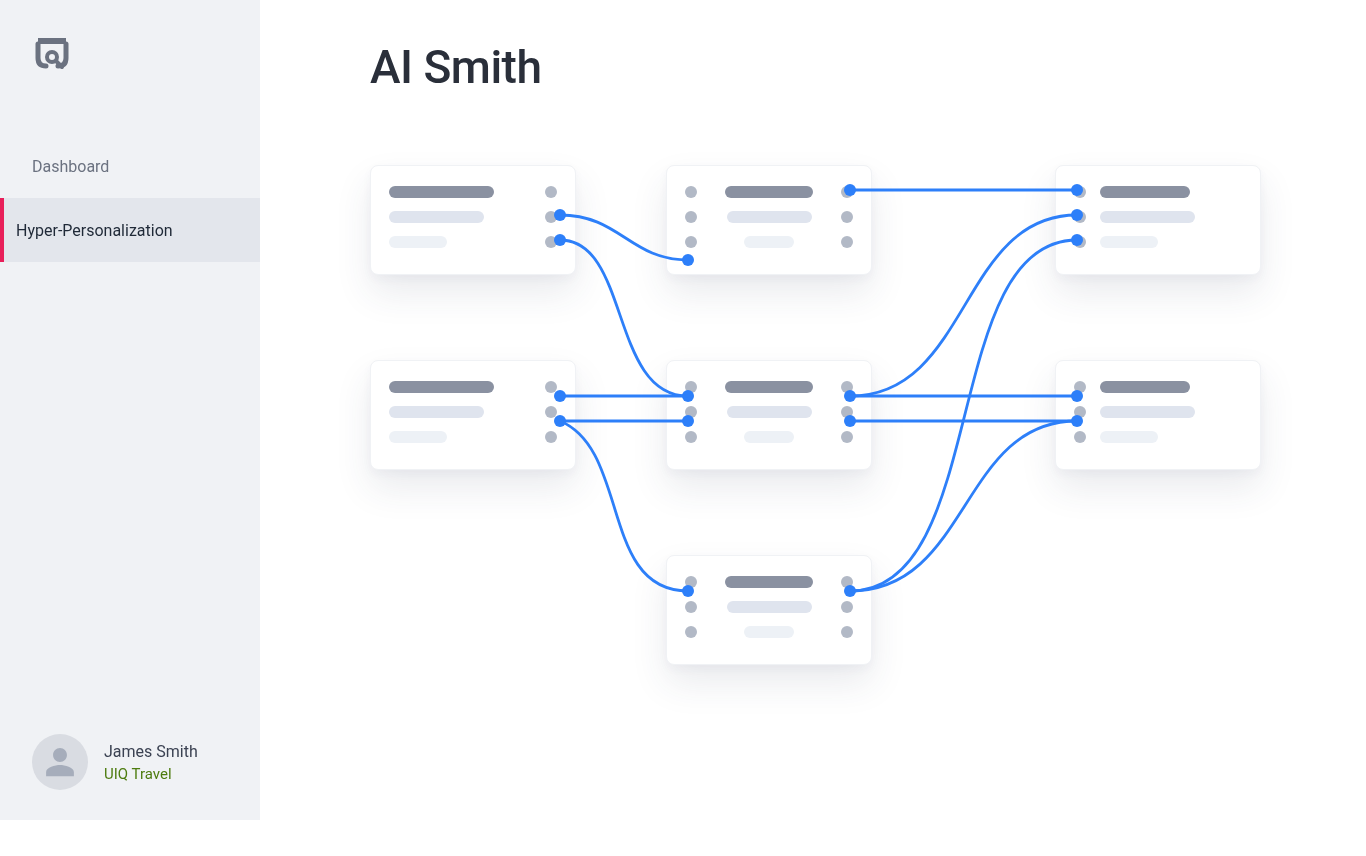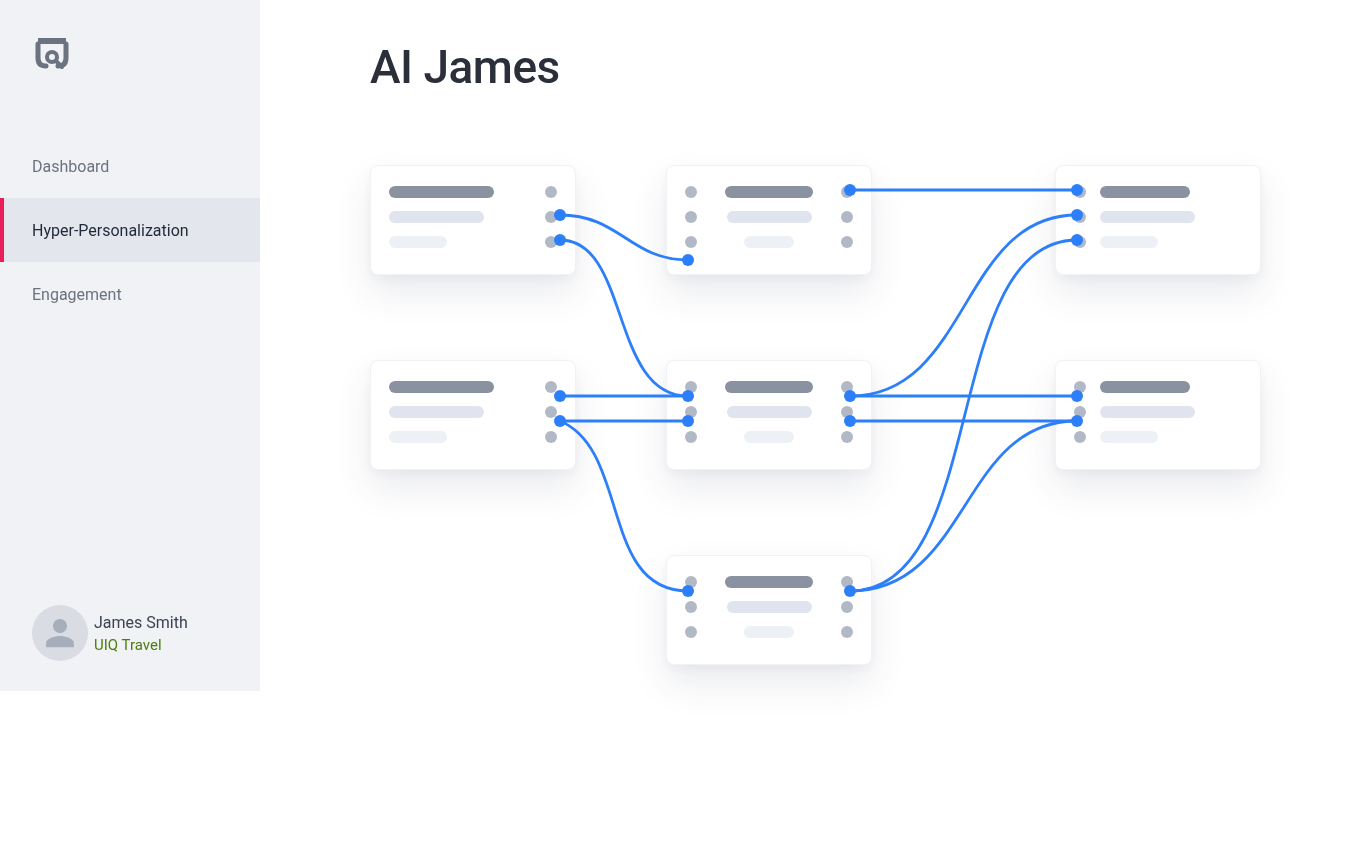--- a/index.html
+++ b/index.html
@@ -10,21 +10,21 @@
     body {
       font-family: -apple-system, BlinkMacSystemFont, "Segoe UI", Roboto, Helvetica, Arial, sans-serif;
       width: 1366px;
       height: 856px;
       background: #ffffff;
       overflow: hidden;
       display: flex;
     }
     .sidebar {
       width: 260px;
-      height: 691px;
+      height: 820px;
       background: #f0f2f5;
       display: flex;
       flex-direction: column;
       position: relative;
     }
     .logo {
       padding: 34px 0 0 34px;
     }
     .logo svg {
       width: 36px;
@@ -41,37 +41,38 @@
       align-items: center;
       padding-left: 32px;
       font-size: 16px;
       color: #6b7280;
       cursor: pointer;
       position: relative;
     }
     .nav-item.active {
       background: #e3e6ec;
       color: #1f2937;
+      padding-left: 16px;
     }
     .nav-item.active::before {
       content: "";
       position: absolute;
       left: 0;
       top: 0;
       bottom: 0;
       width: 4px;
       background: #e81f5a;
     }
     .user-block {
       position: absolute;
       bottom: 30px;
       left: 32px;
       display: flex;
       align-items: center;
-      gap: 6px;
+      gap: 16px;
     }
     .avatar {
       width: 56px;
       height: 56px;
       border-radius: 50%;
       background: #d9dce2;
       display: flex;
       align-items: center;
       justify-content: center;
     }
@@ -170,39 +171,36 @@
       <line x1="22" y1="27" x2="28" y2="33" stroke="#6b7280" stroke-width="4" stroke-linecap="round"></line>
     </svg>
   </div>
   <nav class="nav">
     <div class="nav-item">
       <span>Dashboard</span>
     </div>
     <div class="nav-item active">
       <span>Hyper-Personalization</span>
     </div>
-    <div class="nav-item">
-      <span>Engagement</span>
-    </div>
   </nav>
   <div class="user-block">
     <div class="avatar">
       <svg viewBox="0 0 24 24">
         <path d="M12 12c2.7 0 4.9-2.2 4.9-4.9S14.7 2.2 12 2.2 7.1 4.4 7.1 7.1 9.3 12 12 12zm0 2.2c-3.3 0-9.8 1.6-9.8 4.9V22h19.6v-2.9c0-3.3-6.5-4.9-9.8-4.9z"></path>
       </svg>
     </div>
     <div class="user-info">
       <div class="user-name">James Smith</div>
       <div class="user-org">UIQ Travel</div>
     </div>
   </div>
 </aside>
 
 <main class="main">
-  <h1 class="page-title">AI James</h1>
+  <h1 class="page-title">AI Smith</h1>
 
   <div class="canvas">
 
     <div class="node" style="left:0px; top:15px;">
       <div class="row">
           <div class="bar bar-dark"></div>
           <div style="flex:1"></div>
           <div class="dot"></div>
         </div>
       <div class="row">

